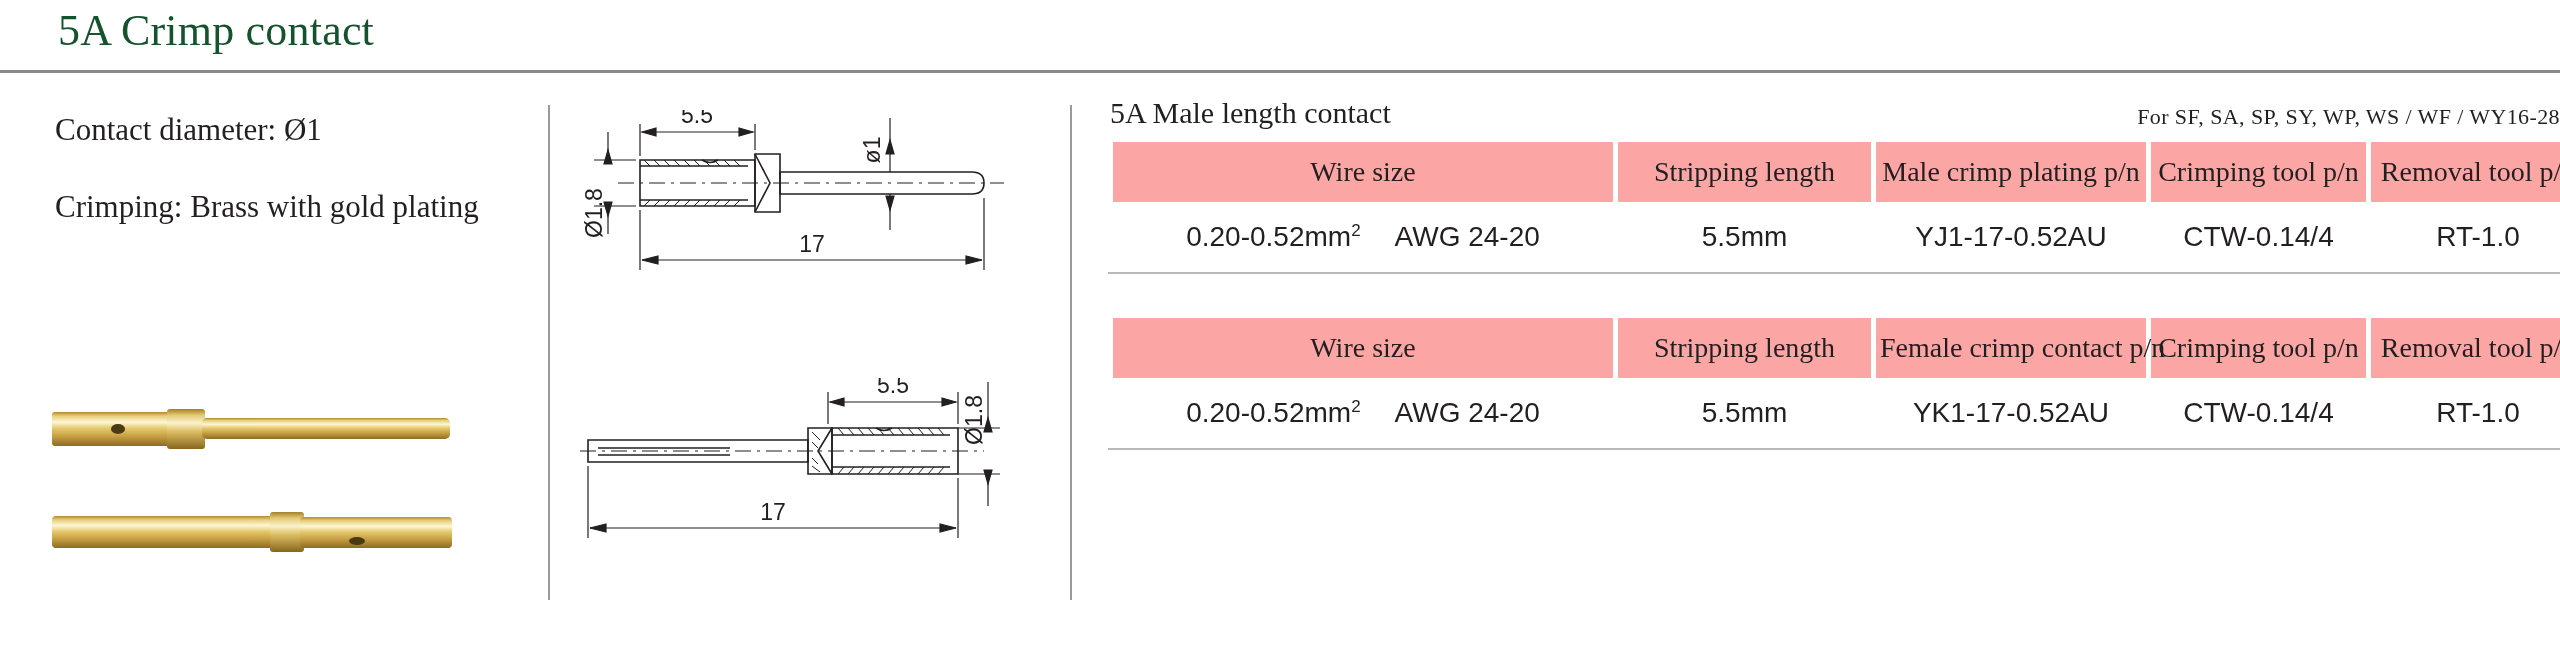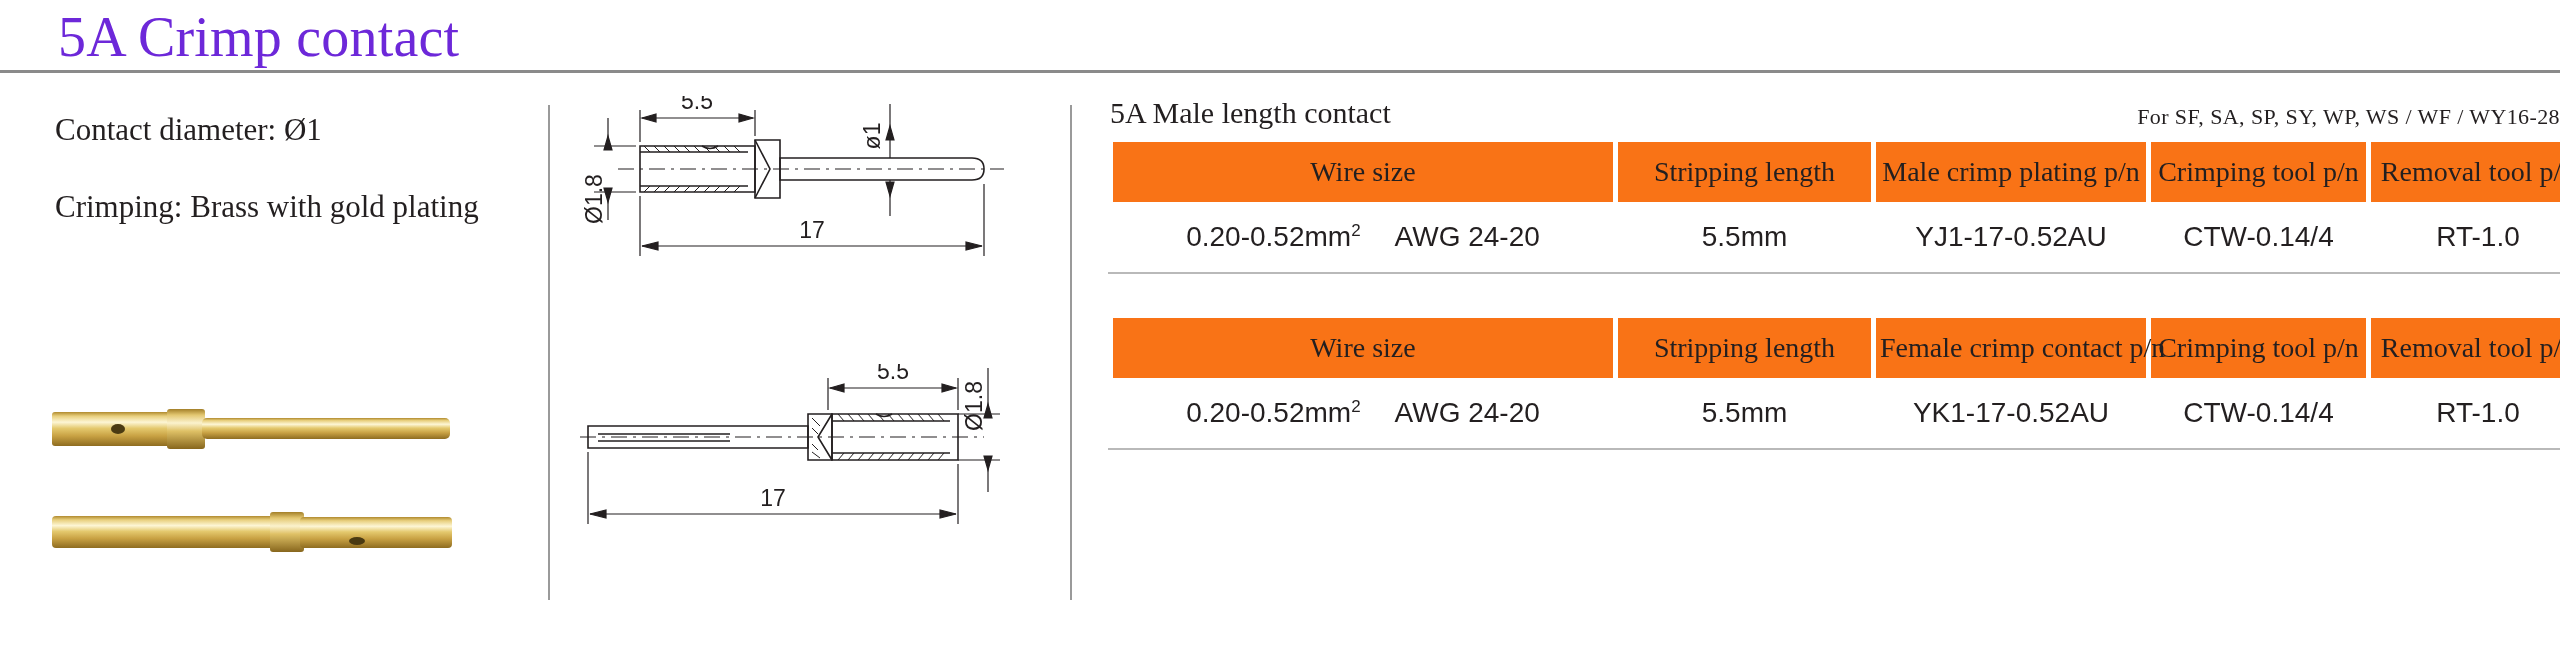--- a/index.html
+++ b/index.html
@@ -10,23 +10,23 @@
     font-family: "Liberation Serif", serif;
     color: #231f20;
     overflow: hidden;
     position: relative;
   }
 
   
   .page-title {
     position: absolute;
     left: 58px; top: 5px;
-    font-size: 56px;
-    font-family: "Liberation Serif", serif;
-    color: #6d28d9;
+    font-size: 44px;
+    font-family: "Liberation Serif", serif;
+    color: #14532d;
     letter-spacing: .2px;
     white-space: nowrap;
   }
   .title-rule {
     position: absolute;
     left: 0; top: 70px;
     width: 2560px; height: 3px;
     background: #8a8a8a;
   }
 
@@ -60,21 +60,21 @@
     width: 2px;
     background: #9a9a9a;
     top: 105px; height: 495px;
   }
   .vrule.v1 { left: 548px; }
   .vrule.v2 { left: 1070px; }
 
   
   .drawings {
     position: absolute;
-    left: 580px; top: 96px;
+    left: 580px; top: 110px;
     width: 470px; height: 490px;
   }
   .drawing-svg { display:block; }
 
   
   .tables {
     position: absolute;
     left: 1108px; top: 96px;
     width: 1452px;
   }
@@ -101,21 +101,21 @@
     white-space: nowrap;
   }
 
   table.spec-table {
     width: 1452px;
     border-collapse: separate;
     border-spacing: 5px 0;
     table-layout: fixed;
   }
   table.spec-table th {
-    background: #f97316;
+    background: #fca5a5;
     color: #231f20;
     font-family: "Liberation Serif", serif;
     font-weight: normal;
     font-size: 28px;
     height: 60px;
     vertical-align: middle;
     text-align: center;
     padding: 0 4px;
     white-space: nowrap;
   }

